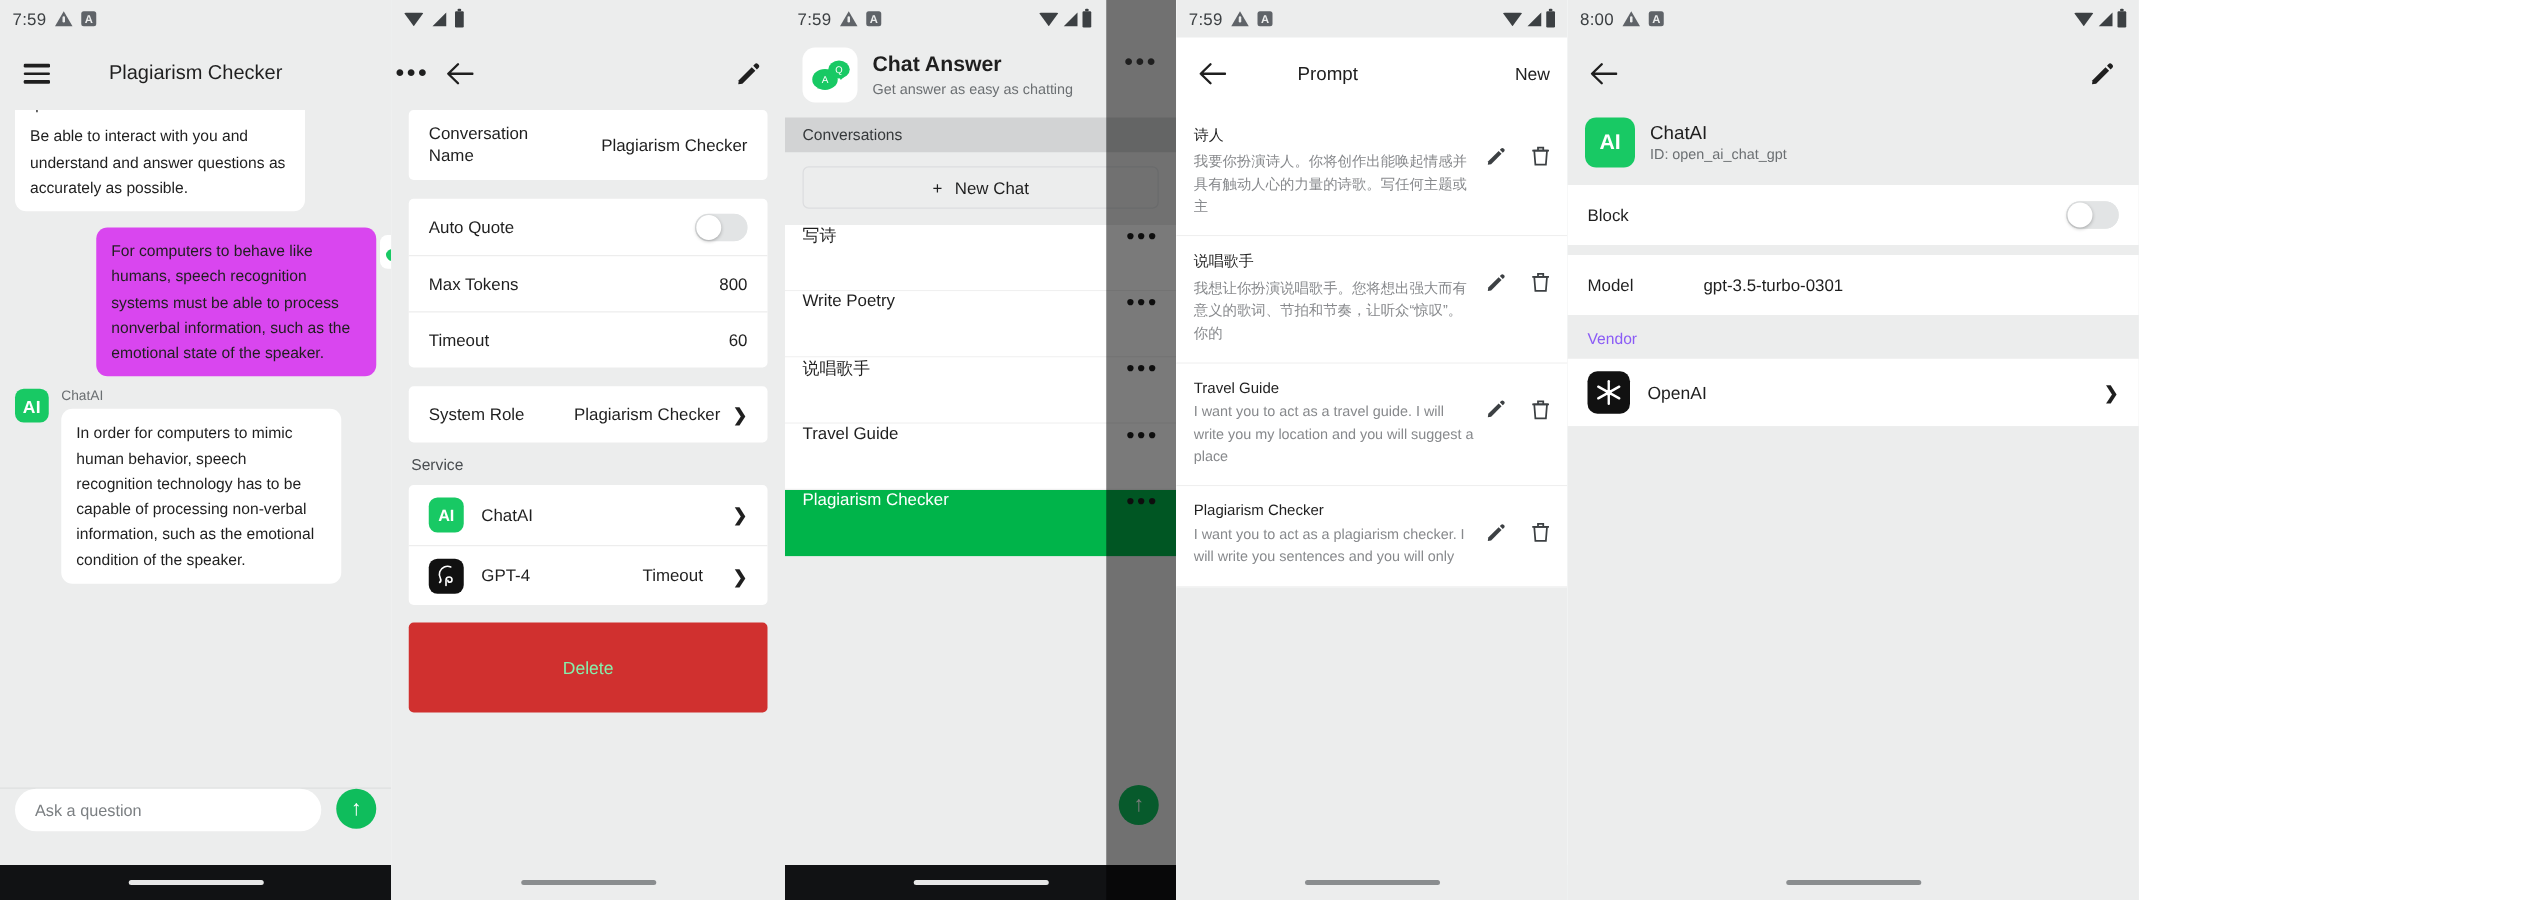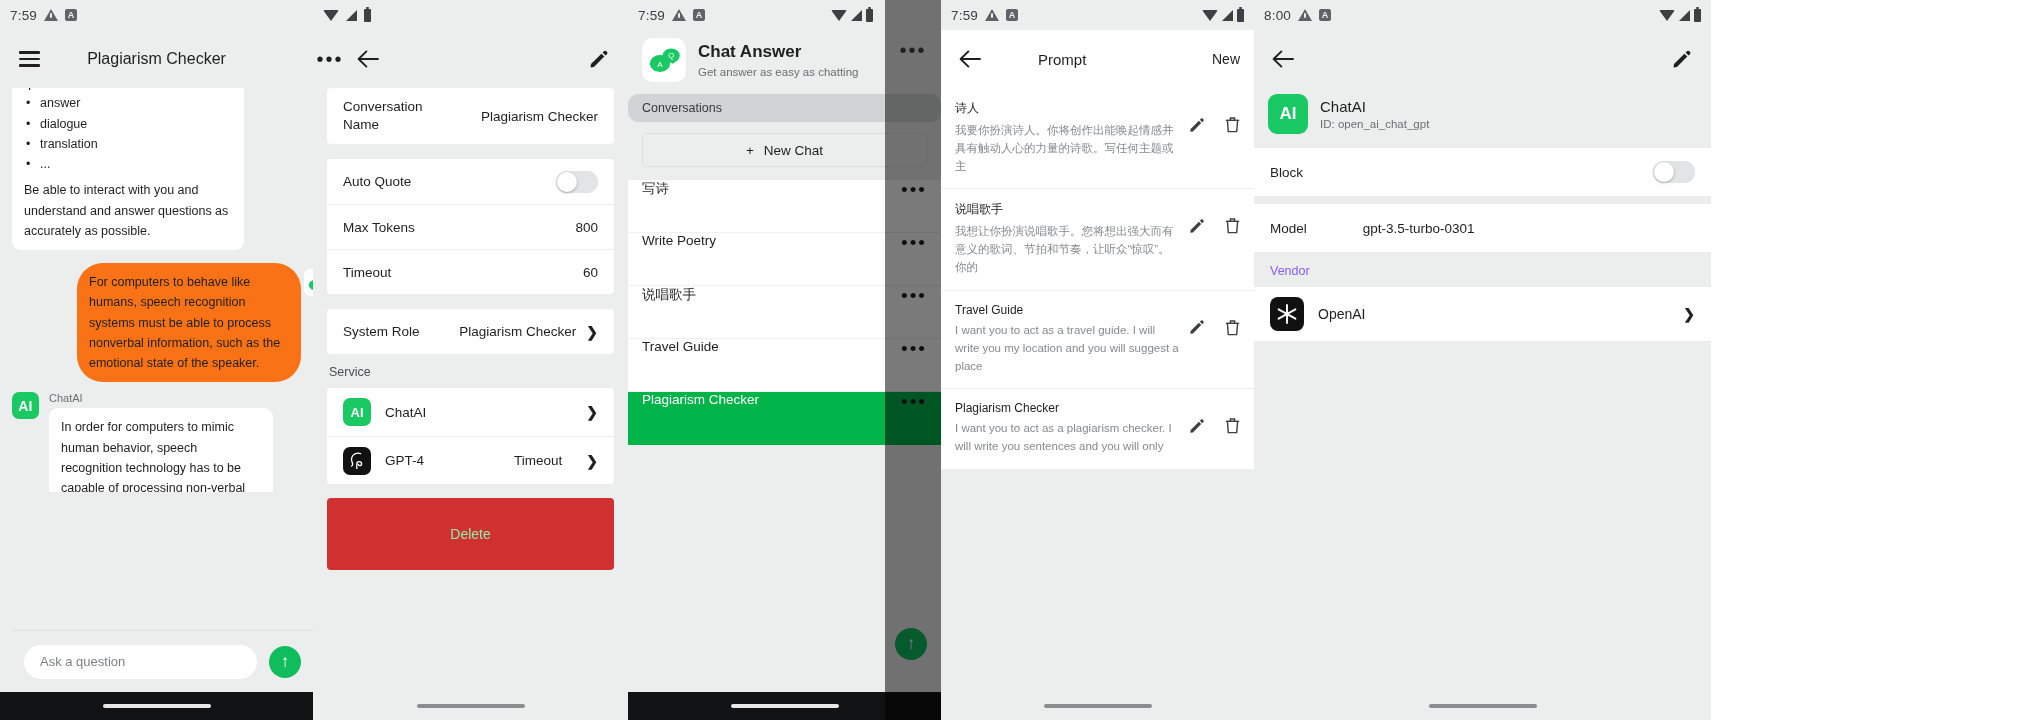--- a/index.html
+++ b/index.html
@@ -99,21 +99,21 @@
     overflow: hidden;
   }
   .bubble {
     border-radius: 9px;
     padding: 9px 12px;
     font-size: 12.5px;
     line-height: 1.62;
     color: #1f1f1f;
   }
   .bubble.ai { background:#fff; }
-  .bubble.me { background:#f97316;border-radius:26px; }
+  .bubble.me { background:#d946ef; }
   .row-left { display:flex; margin-top: 10px; }
   .row-right { display:flex; justify-content:flex-end; margin-top: 13px; }
   .msg-clip { margin-top: -24px; }
   .bubble-cut { width: 232px; }
   .bullets { list-style: none; }
   .bullets li { position: relative; padding-left: 16px; }
   .bullets li::before { content:"\2022"; position:absolute; left: 2px; color:#1f1f1f; }
   .me-wrap { position: relative; }
   .me-bubble { width: 224px; }
   .badge-aq {
@@ -124,23 +124,23 @@
   .ai-avatar {
     width: 27px; height: 27px; border-radius: 7px; background:#18c964;
     color:#fff; font-weight: bold; font-size: 14px;
     display:flex; align-items:center; justify-content:center; flex:0 0 auto;
     letter-spacing:.3px;
   }
   .ai-col { margin-left: 10px; }
   .ai-name { font-size: 11px; color:#6b6f72; margin-bottom: 4px; }
   .ai-bubble { width: 224px; }
   .composer {
-    position:absolute; left:12px; right:0; bottom: 28px; height: 62px;
+    position:absolute; left:0; right:0; bottom: 28px; height: 62px;
     border-top: 1px solid #dddfe0; background:#eceded;
-    display:flex; align-items:center; padding: 0 12px; gap: 12px;
+    display:flex; padding: 0 12px; gap: 12px;
   }
   .composer input {
     flex:1; height: 34px; border:none; border-radius: 17px; background:#fff;
     padding: 0 16px; font-size: 13px; color:#1f1f1f; font-family: "Liberation Sans", sans-serif;
   }
   .composer input::placeholder { color:#7b7f82; }
   .send-btn {
     width: 32px; height: 32px; border-radius: 50%; background:#0fbd5c;
     display:flex; align-items:center; justify-content:center; color:#fff; font-size: 17px;
   }
@@ -186,21 +186,21 @@
   }
 
   
   .brandbar { display:flex; align-items:center; gap: 12px; padding: 8px 14px 12px; background:#eceded; }
   .brand-logo {
     width: 44px; height: 44px; border-radius: 10px; background:#fff;
     display:flex;align-items:center;justify-content:center; flex:0 0 auto;
   }
   .brand-title { font-size: 17px; font-weight:bold; color:#1f1f1f; line-height:1.2; }
   .brand-sub { font-size: 11.5px; color:#6b6f72; margin-top:3px; }
-  .subheader { background:#d2d3d4; padding: 7px 14px; font-size: 12.5px; color:#36393b;border-radius:10px; }
+  .subheader { background:#d2d3d4; padding: 7px 14px; font-size: 12.5px; color:#36393b; }
   .newchat-wrap { padding: 11px 14px 13px; background:#eceded; }
   .newchat {
     border: 1px solid #dcdddf; border-radius: 5px; background:#eceded;
     display:flex; align-items:center; justify-content:center; gap: 10px;
     height: 34px; font-size: 13.5px; color:#1f1f1f;
   }
   .conv-list { background:#fff; }
   .conv-item {
     display:flex; align-items:flex-start; justify-content:space-between;
     padding: 0 14px; height: 53px; font-size: 13.5px; color:#1f1f1f;
@@ -279,26 +279,20 @@
             </div>
         </div>
         <div class="title centered">Plagiarism Checker</div>
       </div>
 
       <div class="chat-body">
 
         <div class="row-left msg-clip">
           <div class="bubble ai bubble-cut">
             <div>question</div>
-            <ul class="bullets">
-              <li>answer</li>
-              <li>dialogue</li>
-              <li>translation</li>
-              <li>...</li>
-            </ul>
             <div style="margin-top:6px">Be able to interact with you and understand and answer questions as accurately as possible.</div>
           </div>
         </div>
 
         <div class="row-right">
           <div class="me-wrap">
             <div class="bubble me me-bubble">For computers to behave like humans, speech recognition systems must be able to process nonverbal information, such as the emotional state of the speaker.</div>
             <div class="badge-aq">
               <svg width="19" height="16" viewBox="0 0 19 16" aria-hidden="true">
                 <ellipse cx="7" cy="10" rx="6.2" ry="5" fill="#18c964"></ellipse>

